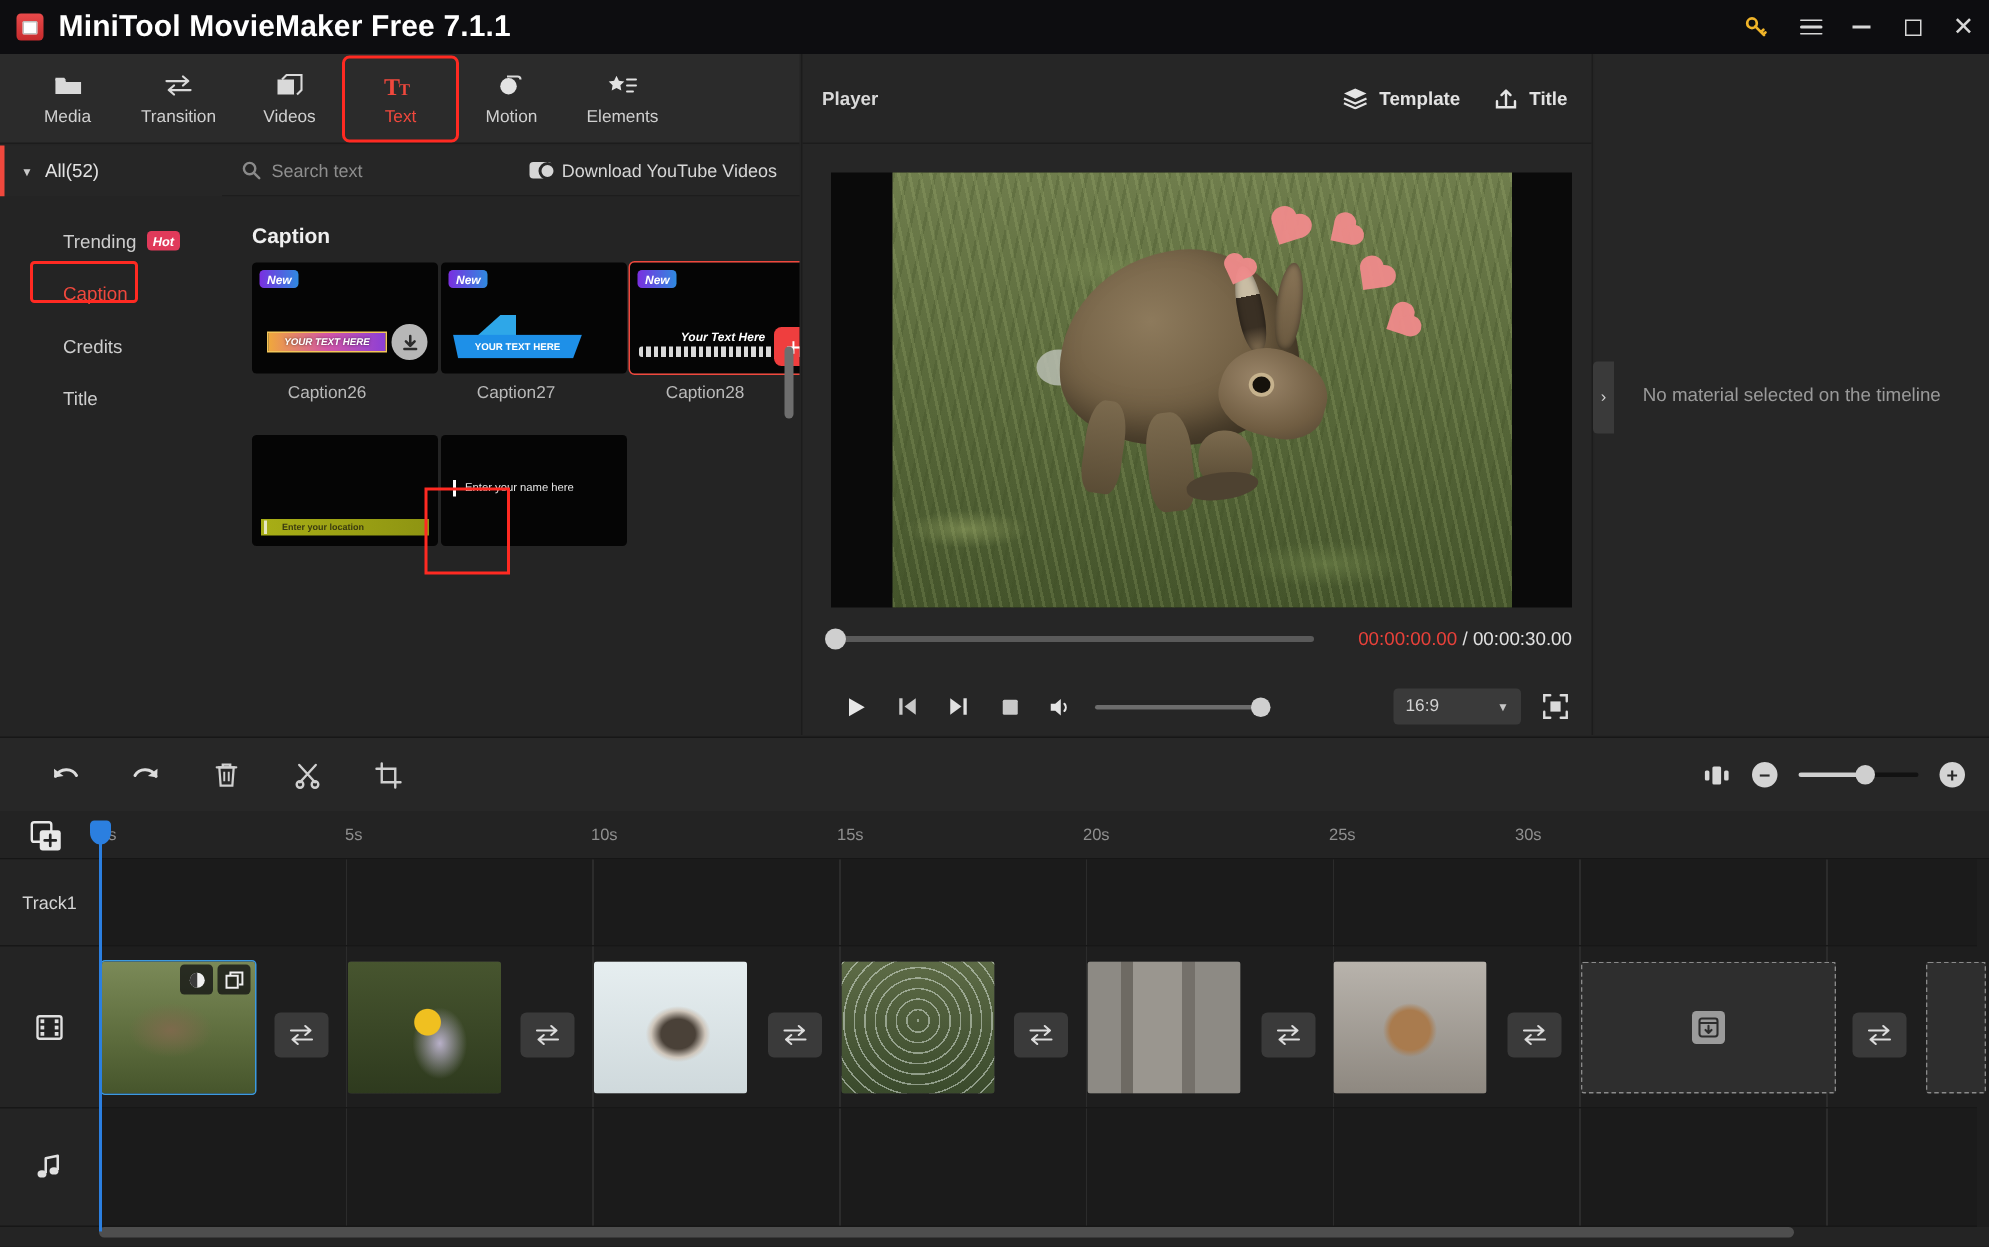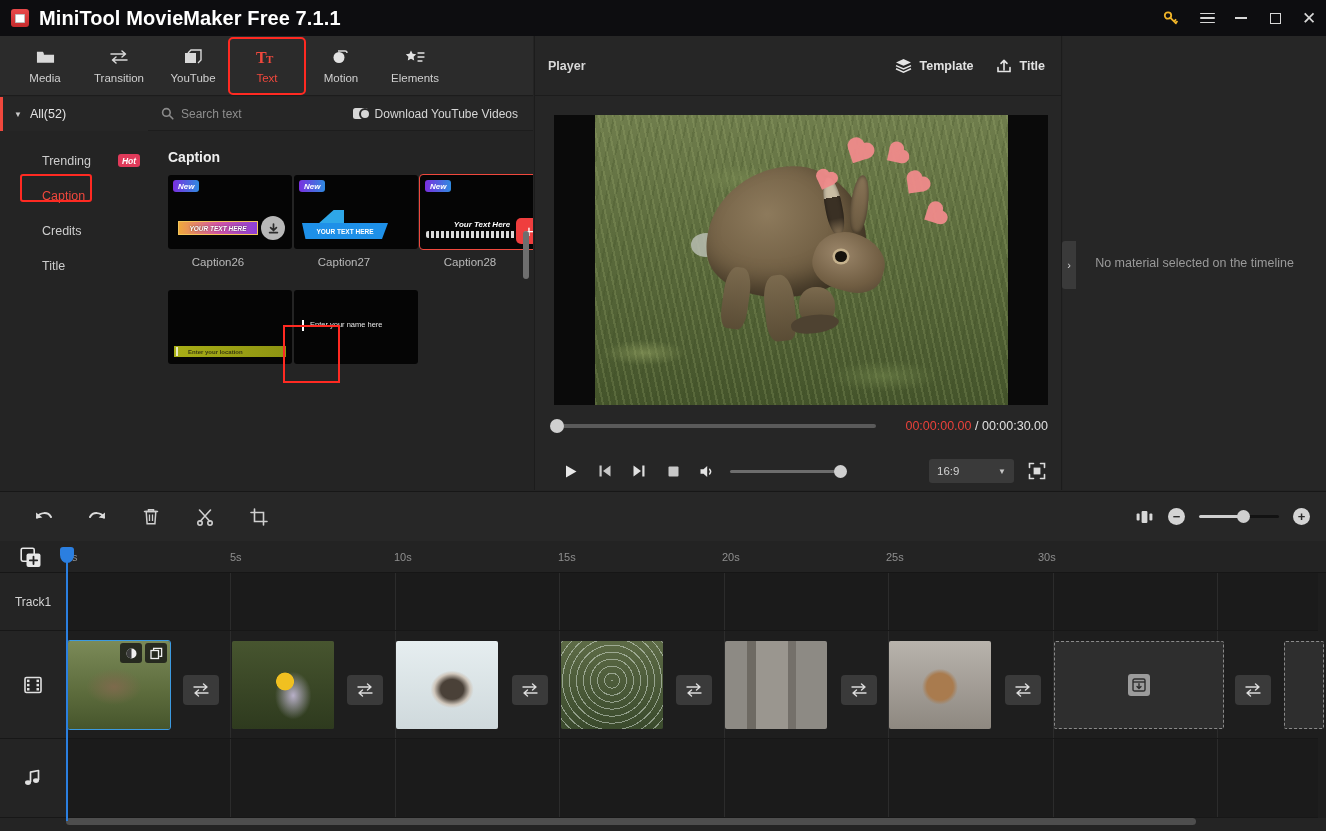--- a/index.html
+++ b/index.html
@@ -64,21 +64,21 @@
     border-left: 3px solid #f0483d;
   }
   .catbar .caret { margin-left:11px; font-size:8px; color:#c9c9c9; }
   .catbar .lbl { margin-left:8px; font-size:12.5px; color:#e2e2e2; }
   .catlist {
     position:absolute; left:0; top:131px; width:148px; height:359px;
     background:#242424; padding-top: 12px;
   }
   .catitem {
     height: 35px; display:flex; align-items:center; padding-left:42px;
-    font-size:12.5px; color:#cdcdcd; position:relative;gap:20px;
+    font-size:12.5px; color:#cdcdcd; position:relative;
   }
   .catitem.sel { color:#f0483d; }
   .catitem .hot {
     margin-left:7px; background:#e03a5a; color:#fff; font-size:8.5px;
     font-style:italic; font-weight:bold; padding:1.5px 4px; border-radius:3px;
   }
   .sel-box {
     position:absolute; left:20px; top:174px; width:72px; height:28px;
     border:2px solid #ff2a22; border-radius:3px; pointer-events:none;
   }
@@ -466,21 +466,21 @@
       </div>
       <span>Transition</span>
     </div>
     <div class="tool">
       <div class="ic">
         <svg width="18" height="16" viewBox="0 0 18 16">
             <rect x="1" y="4" width="11" height="10" fill="#d9d9d9"></rect>
             <path d="M4 4 7 1h10v10l-3 3" fill="none" stroke="#d9d9d9" stroke-width="1.4"></path>
           </svg>
       </div>
-      <span>YouTube</span>
+      <span>Videos</span>
     </div>
     <div class="tool active">
       <div class="ic">
         <svg width="22" height="16" viewBox="0 0 22 16">
             <text x="0" y="14" font-family="Liberation Serif, serif" font-size="16" font-weight="bold" fill="#f0483d">T</text>
             <text x="10" y="14" font-family="Liberation Serif, serif" font-size="11" font-weight="bold" fill="#f0483d">T</text>
           </svg>
       </div>
       <span>Text</span>
     </div>
@@ -765,21 +765,21 @@
         <path d="M13.5 9.6v7.4M9.8 13.3h7.4" stroke="#232323" stroke-width="1.8" stroke-linecap="round"></path>
       </svg>
   </div>
   <div class="ruler">
     <span class="tick" style="left:0px">0s</span>
     <span class="tick" style="left:164px">5s</span>
     <span class="tick" style="left:328px">10s</span>
     <span class="tick" style="left:492px">15s</span>
     <span class="tick" style="left:656px">20s</span>
     <span class="tick" style="left:820px">25s</span>
-    <span class="tick" style="left:972px">30s</span>
+    <span class="tick" style="left:944px">30s</span>
   </div>
   <div class="playhead">
     <div class="ph-handle"></div>
   </div>
 
   <div class="tracks">
     <div class="trk-label-col">
       <div class="trk-lbl t1">Track1</div>
       <div class="trk-lbl t2">
         <span>

